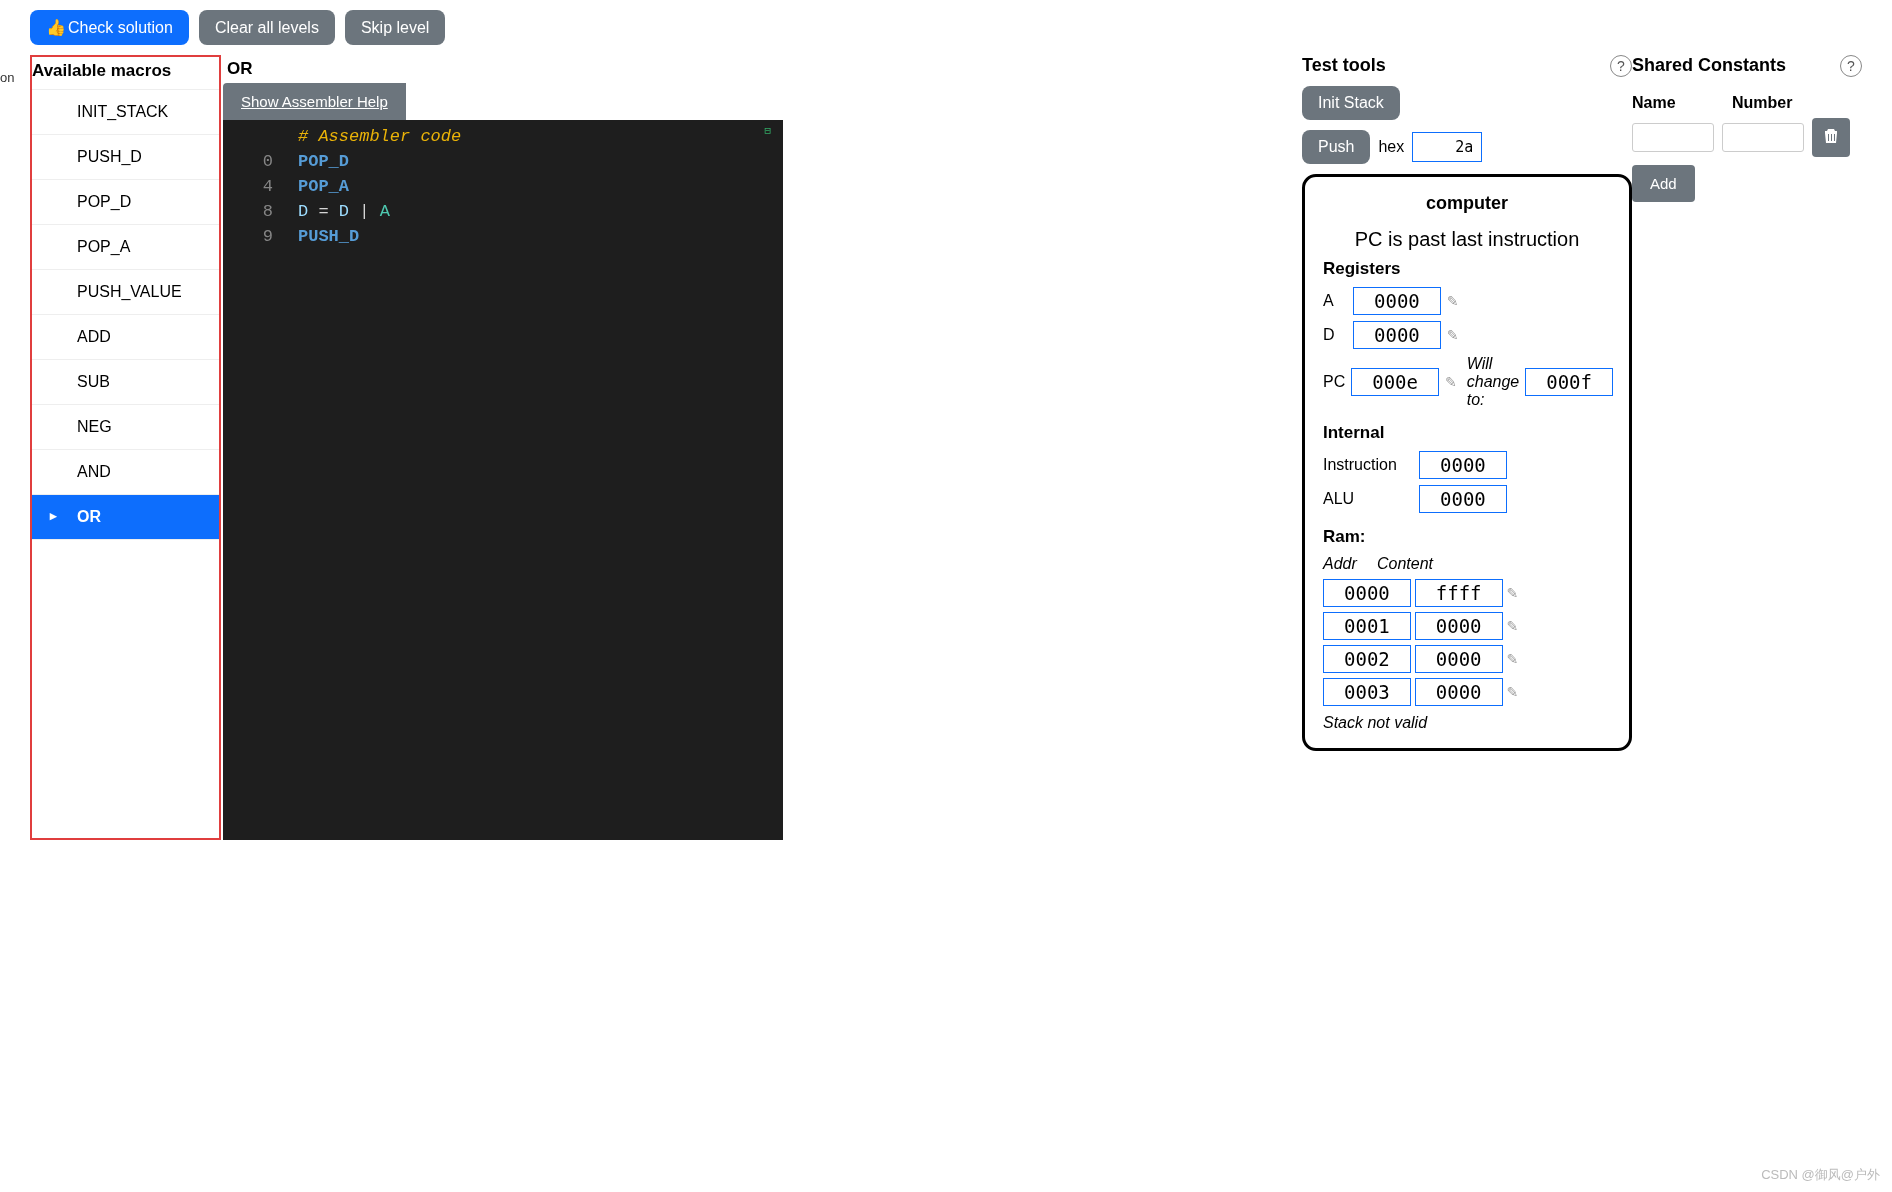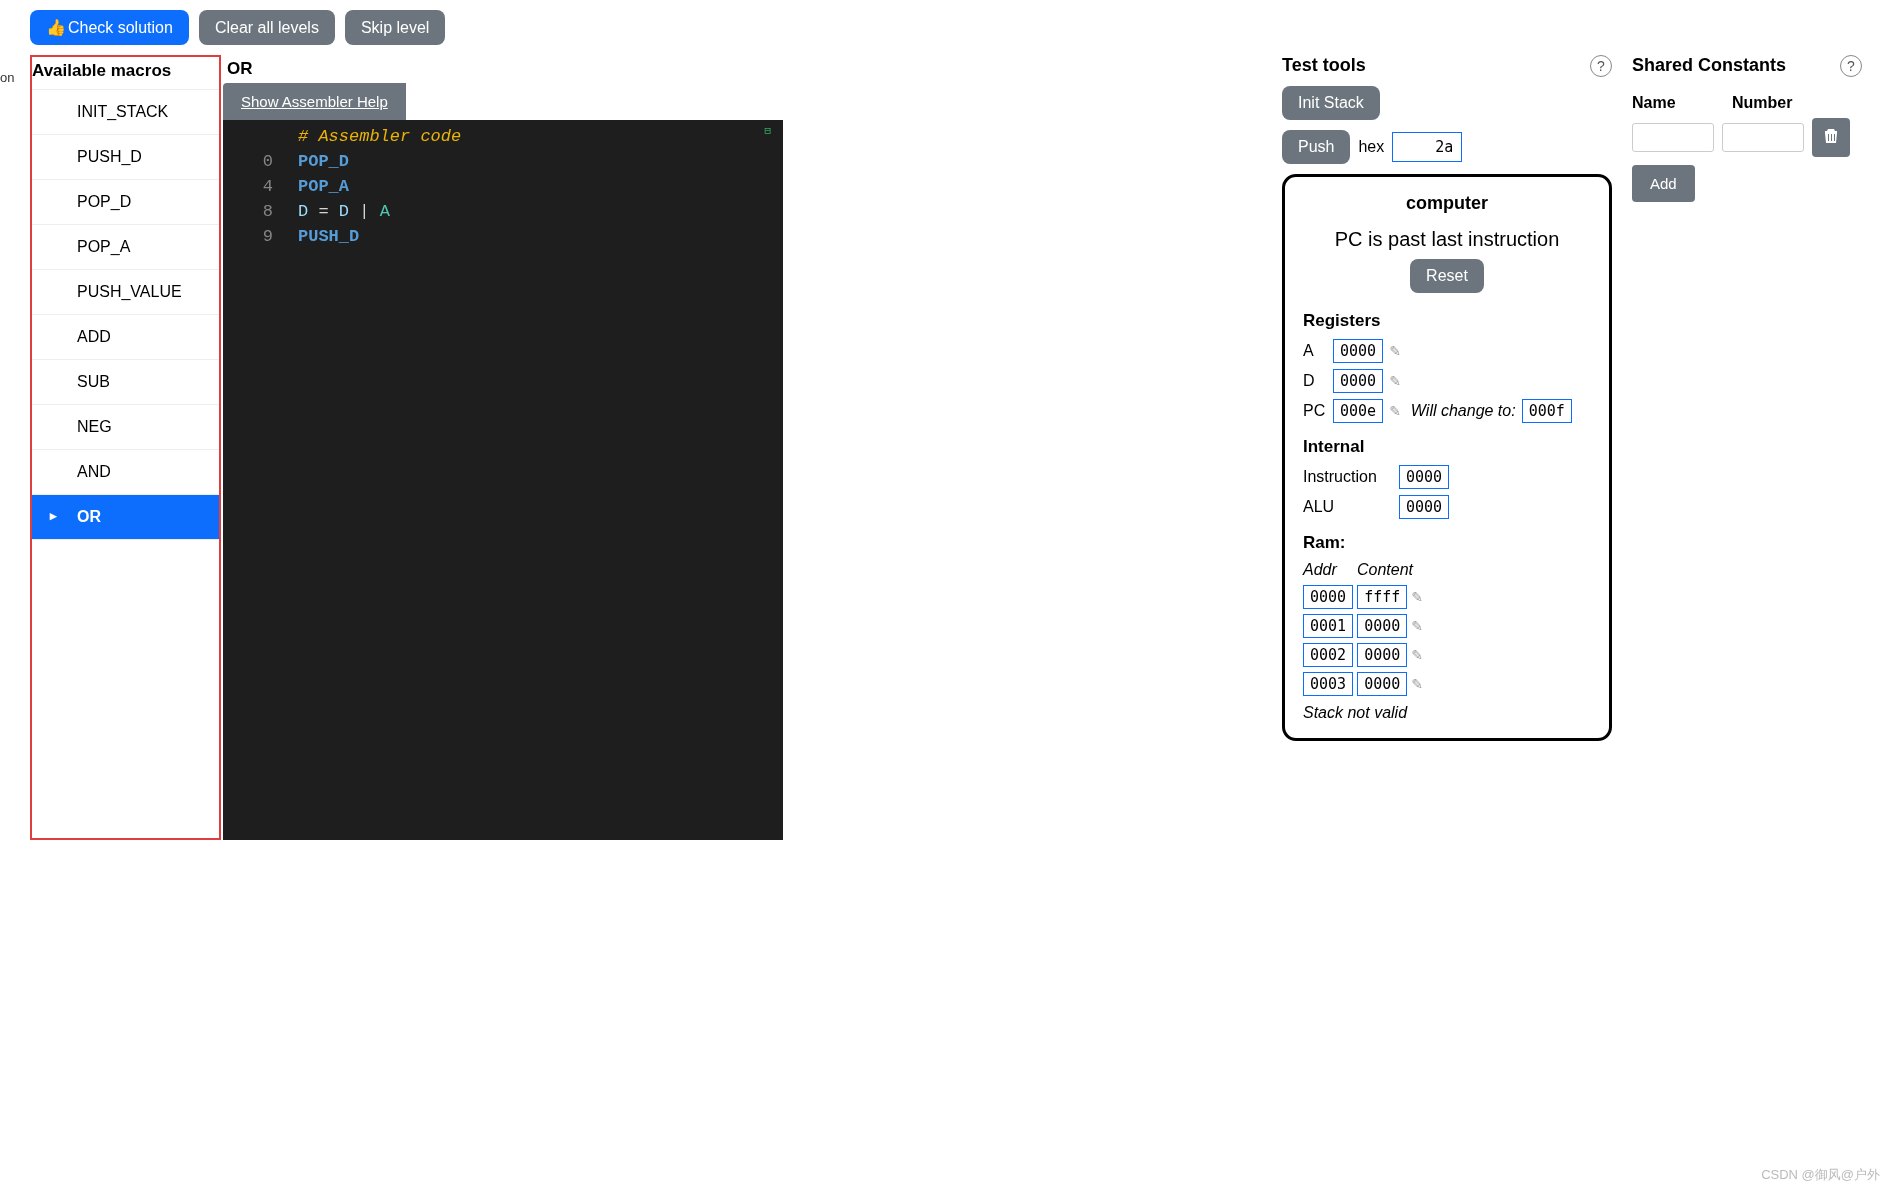--- a/index.html
+++ b/index.html
@@ -29,39 +29,39 @@
     .line-num { width: 75px; text-align: right; padding-right: 25px; color: #858585; user-select: none; }
     .line-content { flex: 1; }
     .comment { color: #eab308; font-style: italic; }
     .keyword { color: #569cd6; font-weight: bold; }
     .var-d { color: #9cdcfe; }
     .op { color: #d4d4d4; }
     .var-a { color: #4ec9b0; }
     .editor-top { height: 4px; background: #1e1e1e; position: relative; }
     .editor-tick { position: absolute; right: 12px; top: 4px; color: #3a6; font-size: 11px; }
     
-    .right-col { display: flex; gap: 20px; margin-left: 40px; }
+    .right-col { display: flex; margin-left: 40px; }
     
     .test-tools { width: 330px; }
     .section-title { font-weight: bold; font-size: 18px; padding-bottom: 10px; display: inline-block; }
     .help-circle { display: inline-flex; width: 22px; height: 22px; border: 1.5px solid #888; border-radius: 50%; align-items: center; justify-content: center; font-size: 14px; color: #555; float: right; cursor: pointer; }
     .tool-row { display: flex; gap: 8px; align-items: center; margin-bottom: 10px; }
     .hex-label { font-size: 16px; }
     .hex-input { width: 70px; padding: 5px 8px; border: 1.5px solid #0d6efd; text-align: right; font-family: Consolas, monospace; font-size: 15px; }
     
     .computer { border: 3px solid #000; border-radius: 14px; padding: 16px 18px; margin-top: 8px; }
     .computer-title { text-align: center; font-weight: bold; font-size: 18px; margin-bottom: 14px; }
     .pc-msg { text-align: center; font-size: 20px; margin-bottom: 8px; }
     .reset-wrap { text-align: center; margin-bottom: 18px; }
     
     .reg-title { font-weight: bold; font-size: 17px; margin-bottom: 8px; }
     .reg-row { display: flex; align-items: center; gap: 6px; margin-bottom: 6px; font-size: 16px; }
     .reg-label { width: 24px; }
     .reg-label-wide { width: 90px; }
-    .reg-box { border: 1.5px solid #0d6efd; padding: 2px 6px; font-family: Consolas, monospace; font-size: 15px; background: #fff; }
+    .reg-box { border: 1.5px solid #0d6efd; padding: 2px 20px; font-family: Consolas, monospace; font-size: 19px; background: #fff; }
     .pencil { color: #999; cursor: pointer; font-size: 14px; }
     .will-change { font-style: italic; font-size: 16px; margin-left: 4px; }
     
     .ram-head { display: flex; gap: 10px; font-style: italic; font-size: 16px; margin-bottom: 6px; }
     .ram-head span:first-child { width: 44px; }
     .ram-row { display: flex; gap: 4px; align-items: center; margin-bottom: 5px; }
     .stack-invalid { font-style: italic; font-size: 16px; margin-top: 8px; }
     
     .constants { width: 230px; }
     .const-headers { display: flex; gap: 10px; margin-top: 8px; margin-bottom: 6px; }
@@ -149,23 +149,20 @@
       </div>
       <div class="tool-row">
         <button class="btn btn-gray">Push</button>
         <span class="hex-label">hex</span>
         <input class="hex-input" value="2a" style="">
       </div>
 
       <div class="computer">
         <div class="computer-title">computer</div>
         <div class="pc-msg">PC is past last instruction</div>
-        <div class="reset-wrap">
-          <button class="btn btn-gray">Reset</button>
-        </div>
 
         <div class="reg-title">Registers</div>
         <div class="reg-row">
           <span class="reg-label">A</span>
           <span class="reg-box">0000</span>
           <span class="pencil">✎</span>
         </div>
         <div class="reg-row">
           <span class="reg-label">D</span>
           <span class="reg-box">0000</span>

